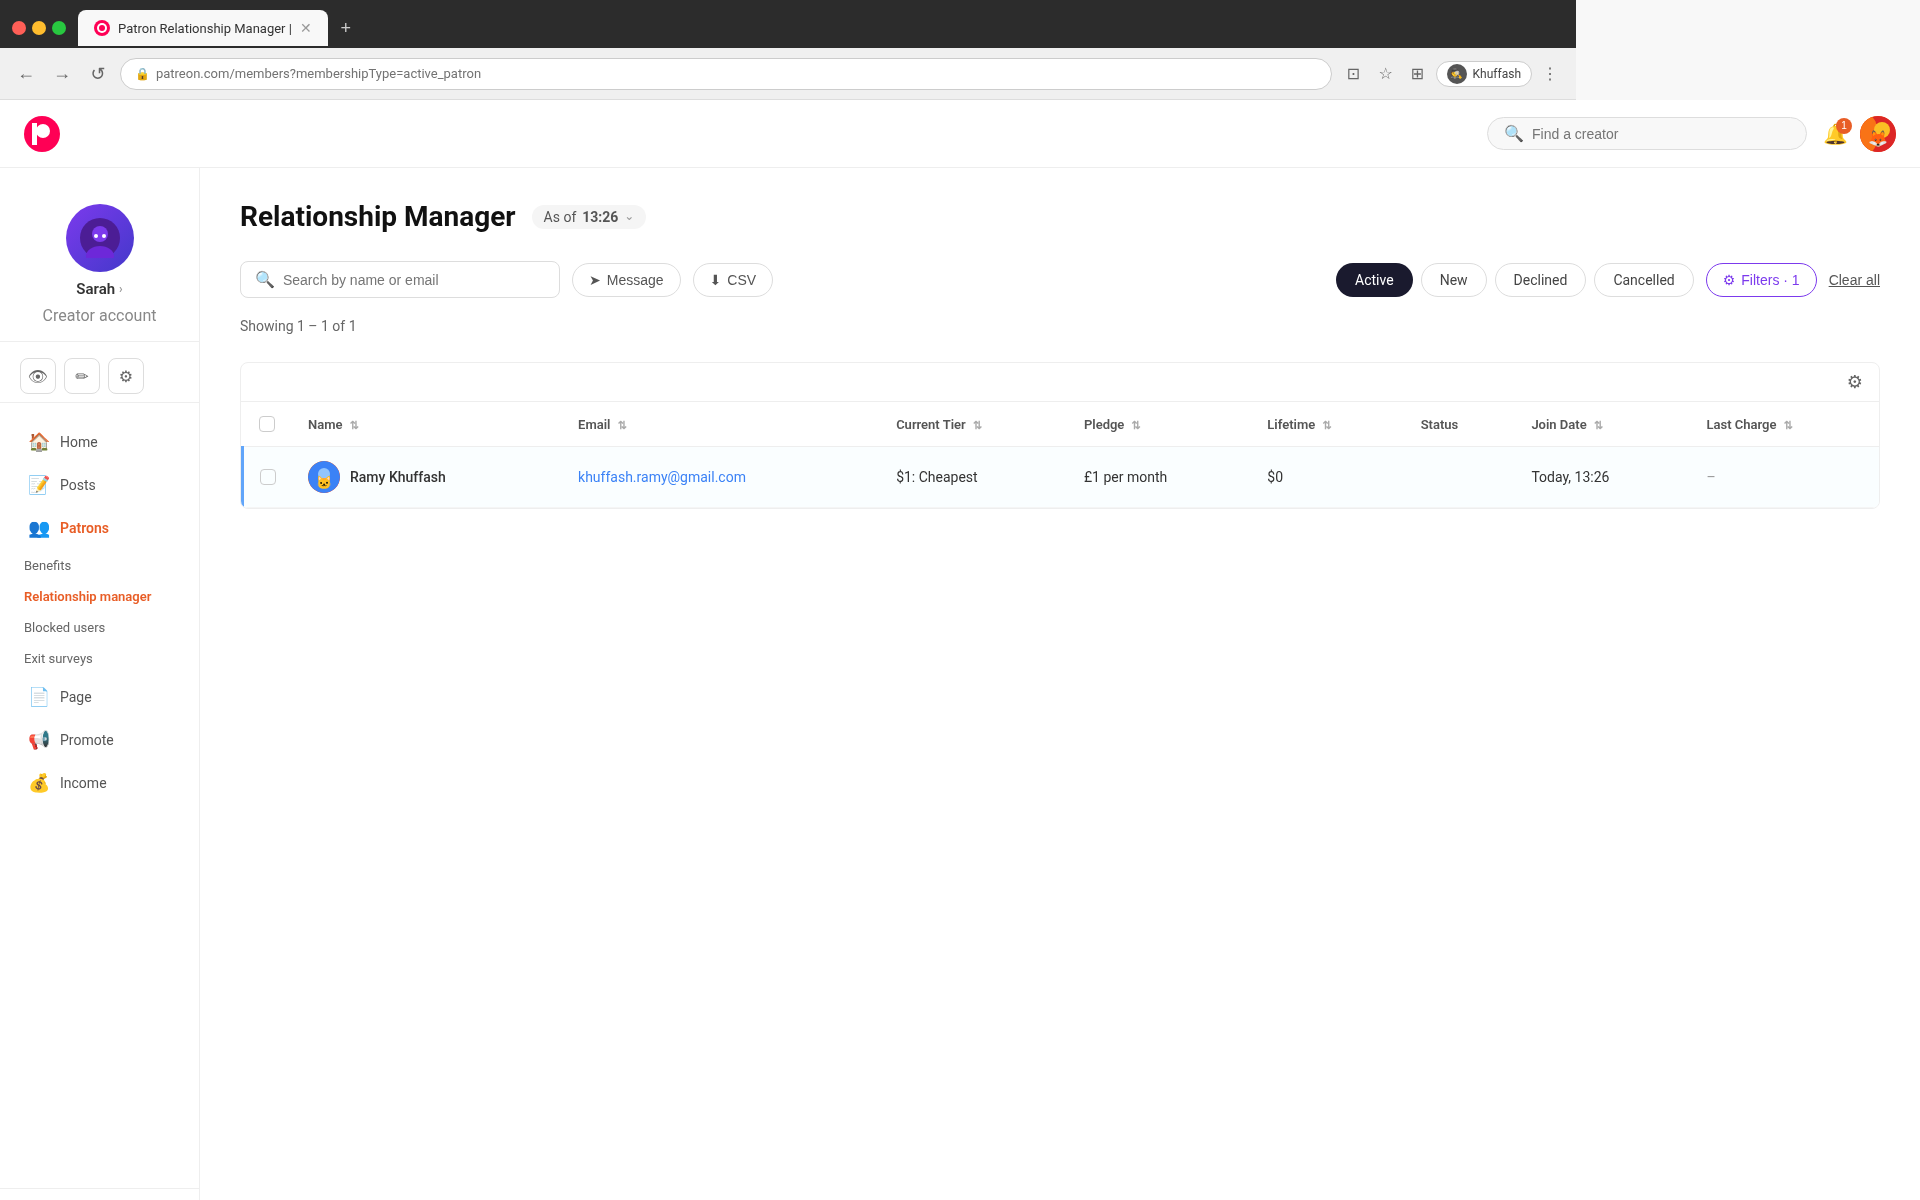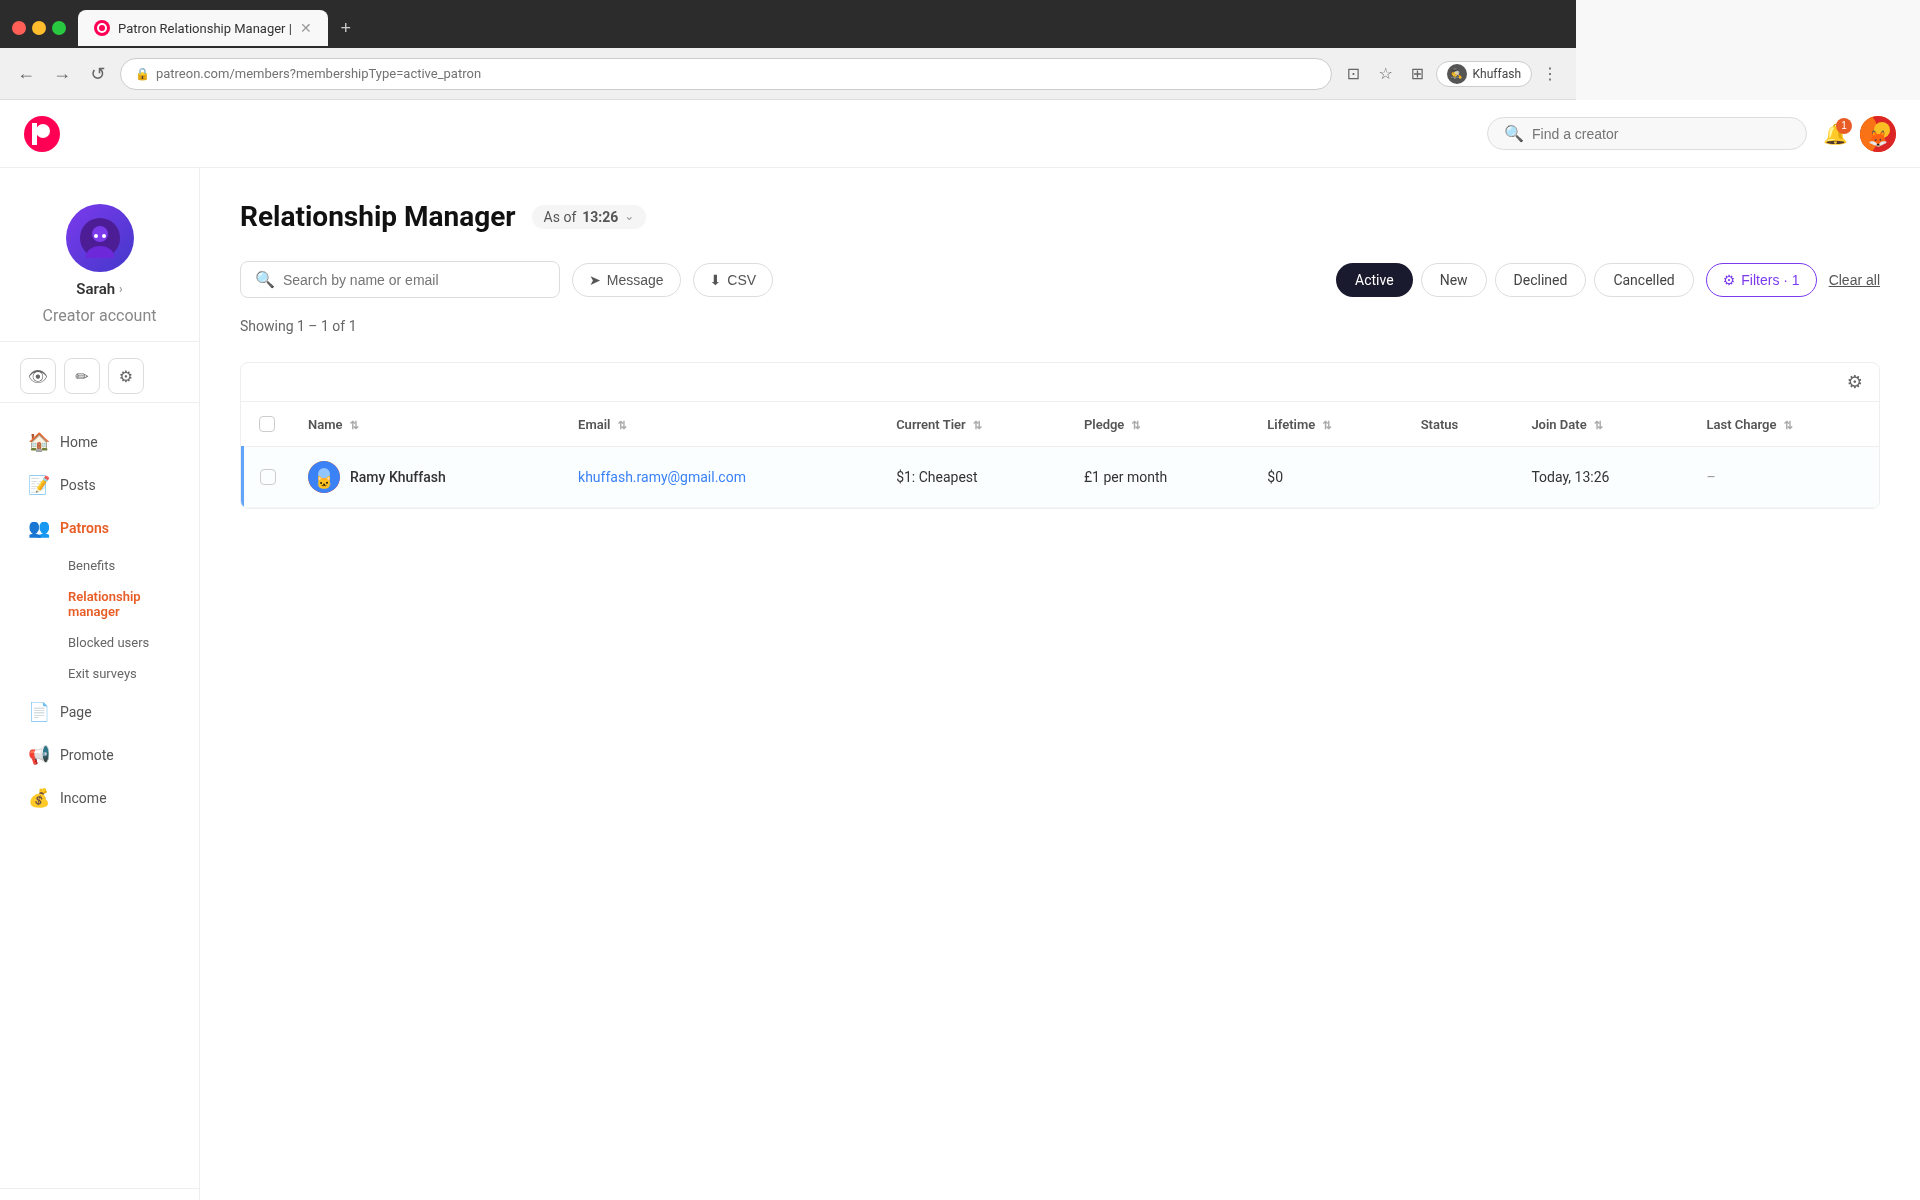--- a/index.html
+++ b/index.html
@@ -54,21 +54,21 @@
     .profile-avatar { width: 68px; height: 68px; border-radius: 50%; background: linear-gradient(135deg, #7c3aed, #4338ca); display: flex; align-items: center; justify-content: center; color: white; font-size: 28px; }
     .profile-name { font-size: 15px; font-weight: 600; color: #333; display: flex; align-items: center; gap: 4px; }
     .profile-chevron { color: #999; font-size: 12px; }
     .profile-type { font-size: 16px; color: #888; }
     .sidebar-quick-actions { display: flex; gap: 8px; padding: 8px 20px; border-bottom: 1px solid #eee; margin-bottom: 8px; }
     .quick-action-btn { width: 36px; height: 36px; border: 1px solid #ddd; border-radius: 8px; display: flex; align-items: center; justify-content: center; cursor: pointer; color: #666; font-size: 16px; background: white; }
     .sidebar-nav { padding: 8px 0; flex: 1; }
     .sidebar-nav-item { display: flex; align-items: center; gap: 10px; padding: 10px 20px; cursor: pointer; color: #555; font-size: 14px; border-radius: 6px; margin: 2px 8px; }
     .sidebar-nav-item.active { color: #e85d26; font-weight: 600; }
     .sidebar-nav-icon { font-size: 18px; width: 22px; text-align: center; }
-    .sidebar-sub-nav { padding: 0 0 0 68px; }
+    .sidebar-sub-nav { padding: 0 0 0 24px; }
     .sidebar-sub-item { padding: 8px 20px 8px 0; font-size: 13px; color: #666; cursor: pointer; }
     .sidebar-sub-item.active { color: #e85d26; font-weight: 600; }
     .sidebar-footer { padding: 12px 20px; border-top: 1px solid #eee; font-size: 13px; color: #666; cursor: pointer; }
 
     
     .content-area { flex: 1; padding: 32px 40px; background: white; }
 
     
     .page-header { display: flex; align-items: center; gap: 16px; margin-bottom: 28px; }
     .page-title { font-size: 28px; font-weight: 700; color: #111; }

